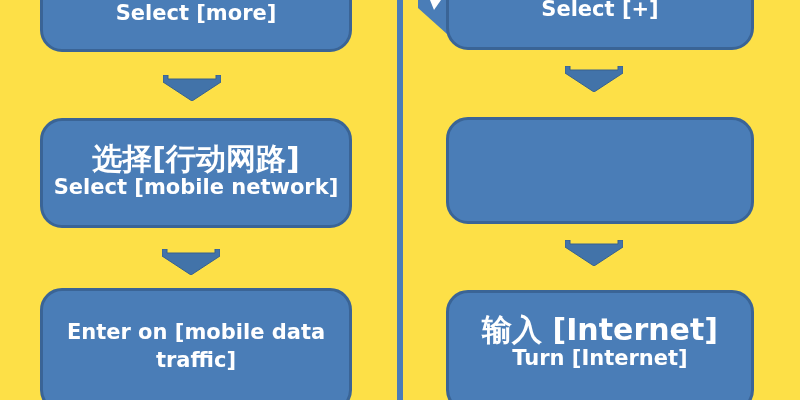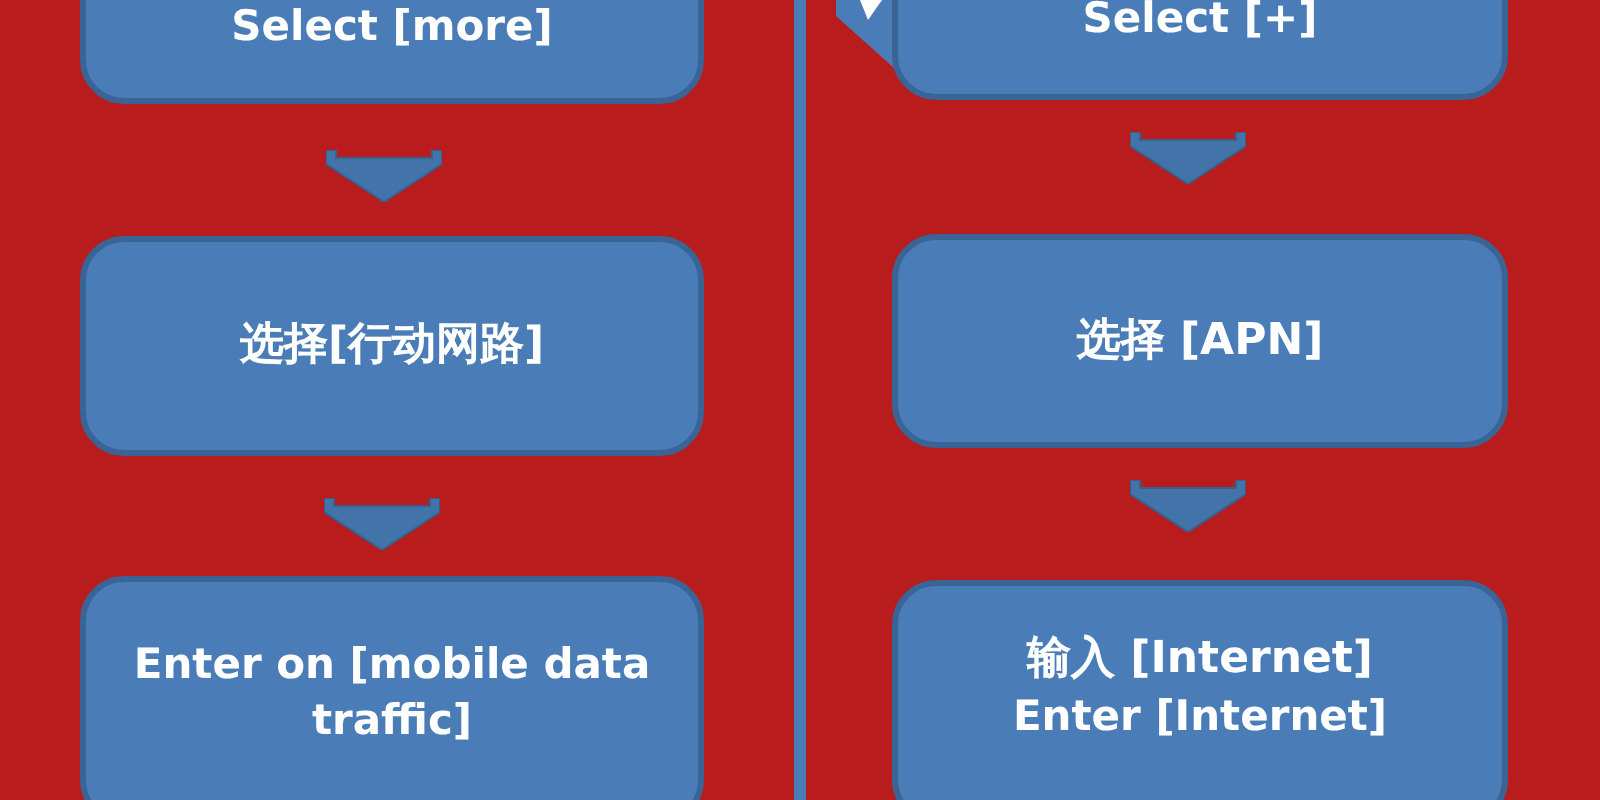--- a/index.html
+++ b/index.html
@@ -1,32 +1,32 @@
 <!DOCTYPE html>
 <html><head>
 <meta charset="utf-8">
 <style>
   html,body{margin:0;padding:0;background:#ffffff;}
   .canvas{
     position:relative;width:800px;height:400px;overflow:hidden;
-    background:#b91c1c;
+    background:#fde047;
     font-family:"DejaVu Sans","Liberation Sans",sans-serif;
   }
   .box{
     position:absolute;
     background:#4a7db7;
     border:3px solid #3a6496;
     border-radius:22px;
     box-sizing:border-box;
     display:flex;flex-direction:column;
     justify-content:center;align-items:center;
     color:#ffffff;text-align:center;
     font-weight:bold;
   }
-  .box .cjk{font-size:22px;line-height:28px;font-weight:bold;}
+  .box .cjk{font-size:30px;line-height:28px;font-weight:bold;}
   .box .eng{font-size:21px;line-height:28px;font-weight:bold;}
   .box-l{left:40px;width:312px;}
   .box-r{left:446px;width:308px;}
   #box-l1{top:-62px;height:114px;justify-content:flex-end;padding-bottom:22px;}
   #box-l2{top:118px;height:110px;}
   #box-l3{top:288px;height:124px;padding:0 12px 8px 12px;}
   #box-r1{top:-60px;height:110px;justify-content:flex-end;padding-bottom:24px;}
   #box-r2{top:117px;height:107px;}
   #box-r3{top:290px;height:122px;padding-bottom:14px;}
   .arrow{position:absolute;width:58px;height:26px;}
@@ -48,20 +48,21 @@
   <div class="box box-l" id="box-l1">
     <div class="eng">Select [more]</div>
   </div>
 
   <svg class="arrow" id="arrow-l1" viewBox="0 0 58 26">
     <polygon points="0,0 5,0 5,4 53,4 53,0 58,0 58,7 29,26 0,7" fill="#4273a9" stroke="#36618f" stroke-width="1"></polygon>
   </svg>
 
   <div class="box box-l" id="box-l2">
     <div class="cjk">选择[行动网路]</div>
+    <div class="eng">Select [mobile network]</div>
   </div>
 
   <svg class="arrow" id="arrow-l2" viewBox="0 0 58 26">
     <polygon points="0,0 5,0 5,4 53,4 53,0 58,0 58,7 29,26 0,7" fill="#4273a9" stroke="#36618f" stroke-width="1"></polygon>
   </svg>
 
   <div class="box box-l" id="box-l3">
     <div class="eng">Enter on [mobile data traffic]</div>
   </div>
 
@@ -73,25 +74,24 @@
 
   <div class="box box-r" id="box-r1">
     <div class="eng">Select [+]</div>
   </div>
 
   <svg class="arrow" id="arrow-r1" viewBox="0 0 58 26">
     <polygon points="0,0 5,0 5,4 53,4 53,0 58,0 58,7 29,26 0,7" fill="#4273a9" stroke="#36618f" stroke-width="1"></polygon>
   </svg>
 
   <div class="box box-r" id="box-r2">
-    <div class="cjk">选择 [APN]</div>
   </div>
 
   <svg class="arrow" id="arrow-r2" viewBox="0 0 58 26">
     <polygon points="0,0 5,0 5,4 53,4 53,0 58,0 58,7 29,26 0,7" fill="#4273a9" stroke="#36618f" stroke-width="1"></polygon>
   </svg>
 
   <div class="box box-r" id="box-r3">
     <div class="cjk">输入 [Internet]</div>
-    <div class="eng">Enter [Internet]</div>
+    <div class="eng">Turn [Internet]</div>
   </div>
 
 </div>
 
 </body></html>

